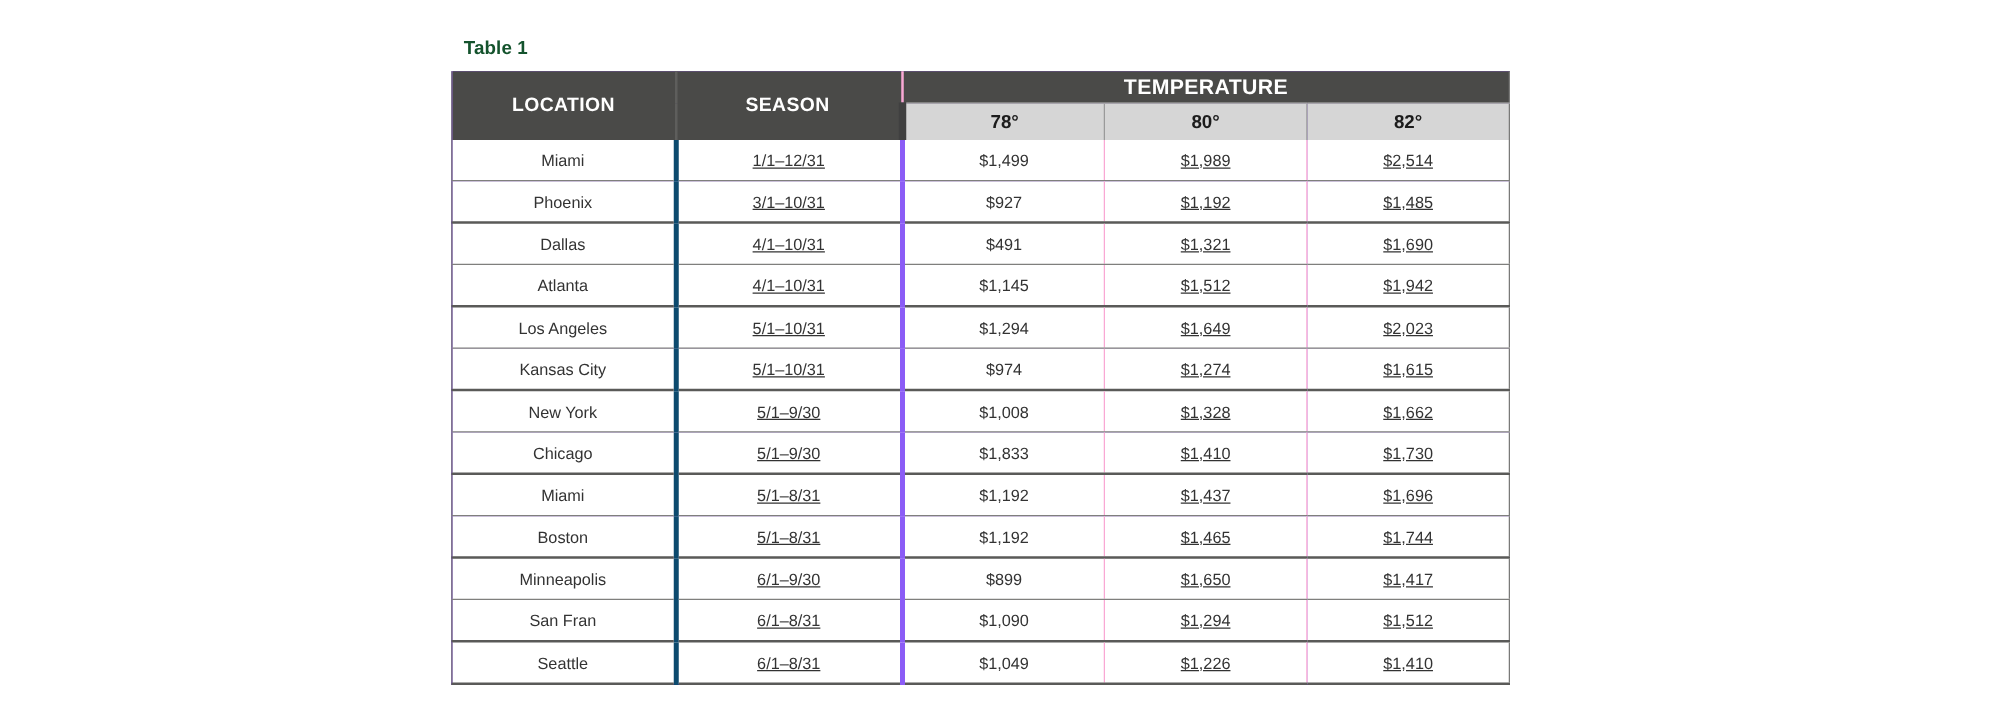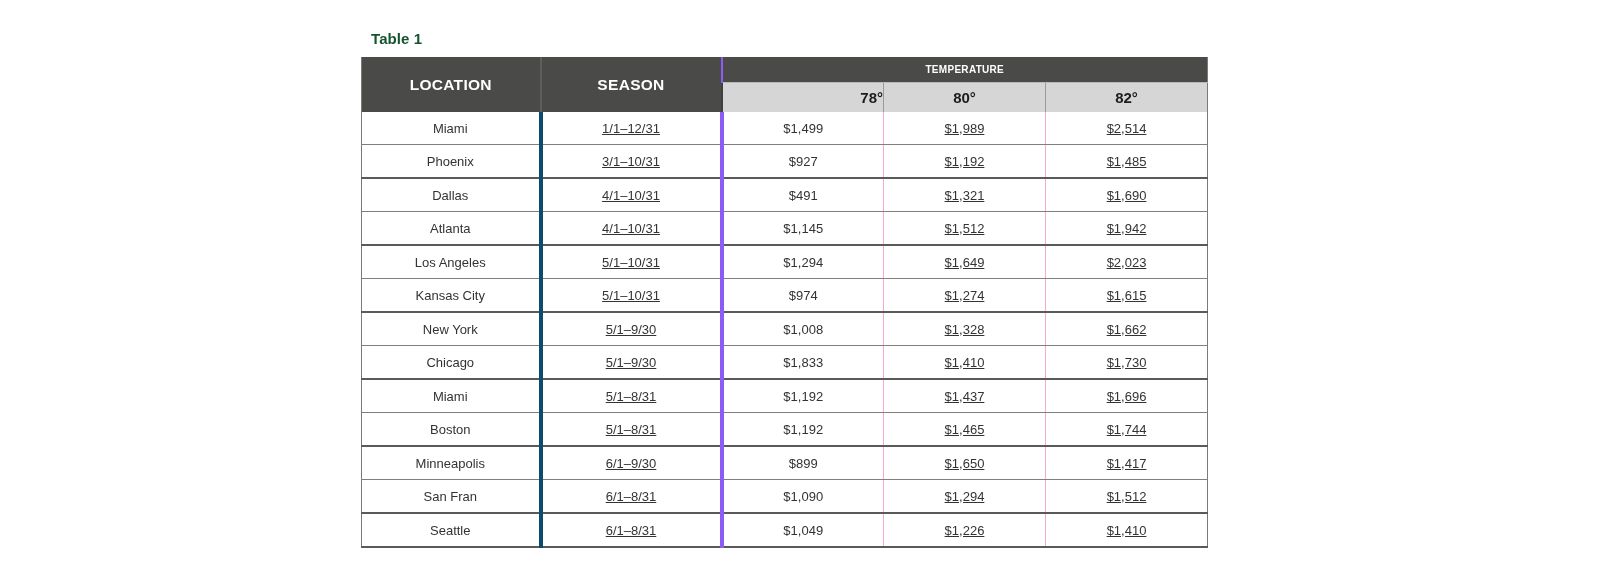--- a/index.html
+++ b/index.html
@@ -66,36 +66,35 @@
     padding: 0;
   }
   th.h-location, th.h-season {
     height: 55px;
   }
   th.h-season {
     border-left: 2px solid #5e5e5c;
   }
   th.h-temperature {
     height: 25px;
-    font-size: 10px;
-    border-left: 2px solid #8b5cf6;
+    font-size: 17px;
+    border-left: 2px solid #f9a8d4;
   }
   th.h-sub {
     background: #d6d6d6;
     color: #1c1c1c;
     font-size: 15px;
     font-weight: bold;
     text-align: center;
     height: 28px;
     padding: 0;
     border-top: 1px solid #b9b9b9;
   }
   th.h-sub.sub-first {
-    border-left: 2px solid #404040;
-    text-align: right;
+    border-left: 6px solid #404040;
   }
   th.h-sub.sub-mid,
   th.h-sub.sub-last {
     border-left: 1px solid #9a9a9a;
     margin-top: 16px;
   }
 
   
   td {
     padding: 0;

